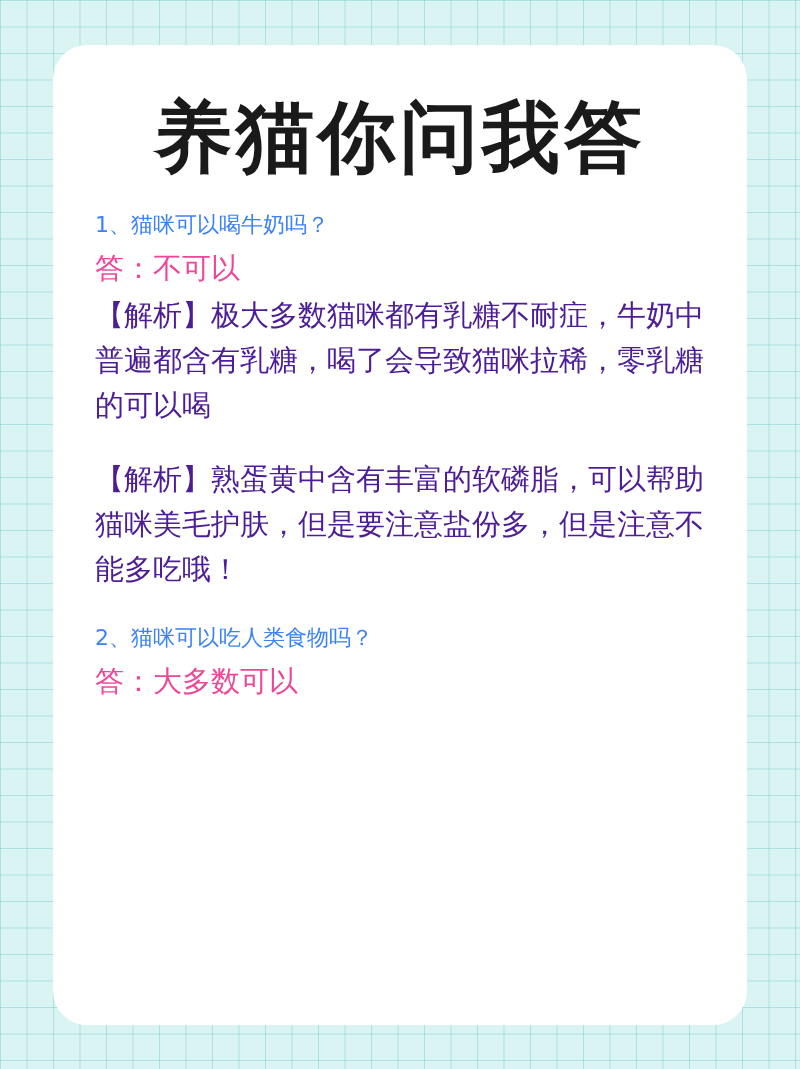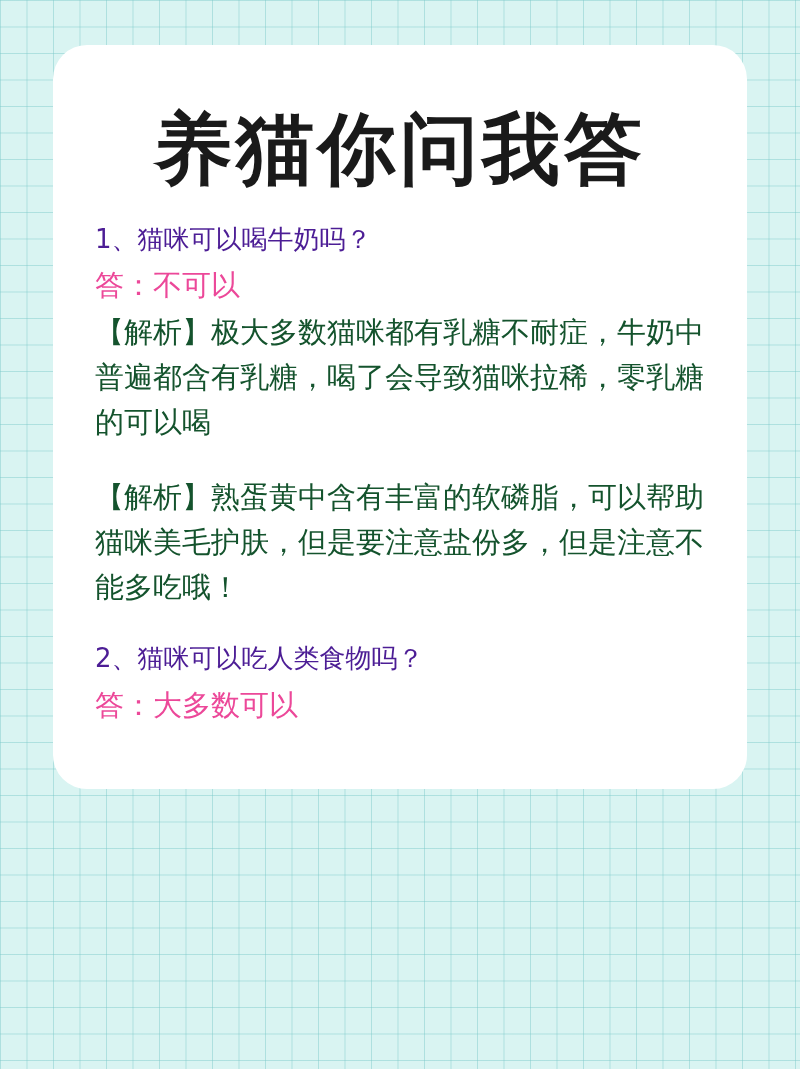--- a/index.html
+++ b/index.html
@@ -15,57 +15,57 @@
       linear-gradient(to bottom, rgba(120, 200, 200, 0.45) 1px, transparent 1px);
     background-size: 26.5px 26.5px;
     font-family: "Liberation Sans", sans-serif;
     overflow: hidden;
   }
   .card {
     position: absolute;
     left: 53px;
     top: 45px;
     width: 694px;
-    height: 744px;
+    height: 980px;
     background: #ffffff;
     border-radius: 34px;
     box-sizing: border-box;
-    padding: 48px 42px 0 42px;
+    padding: 36px 42px 0 42px;
     overflow: hidden;
   }
   .title {
     font-size: 78px;
     font-weight: bold;
     color: #1a1a1a;
     text-align: center;
     letter-spacing: 4px;
     line-height: 1.15;
     margin: 12px 0 26px 0;
     font-family: "DejaVu Sans", "Liberation Sans", sans-serif;
   }
   .qa-block {
     margin-bottom: 30px;
   }
   .question {
-    font-size: 26px;
-    color: #4c1d95;
+    font-size: 22px;
+    color: #3b82f6;
     line-height: 1.45;
     margin-bottom: 6px;
     font-family: "DejaVu Sans", "Liberation Sans", sans-serif;
   }
   .answer {
     font-size: 29px;
     color: #ec4899;
     line-height: 1.45;
     margin-bottom: 4px;
     font-family: "DejaVu Sans", "Liberation Sans", sans-serif;
   }
   .explain {
     font-size: 29px;
-    color: #14532d;
+    color: #4c1d95;
     line-height: 1.55;
     font-family: "DejaVu Sans", "Liberation Sans", sans-serif;
   }
 </style>
 </head>
 <body>
 
 <div class="card">
   <div class="title">养猫你问我答</div>
 

